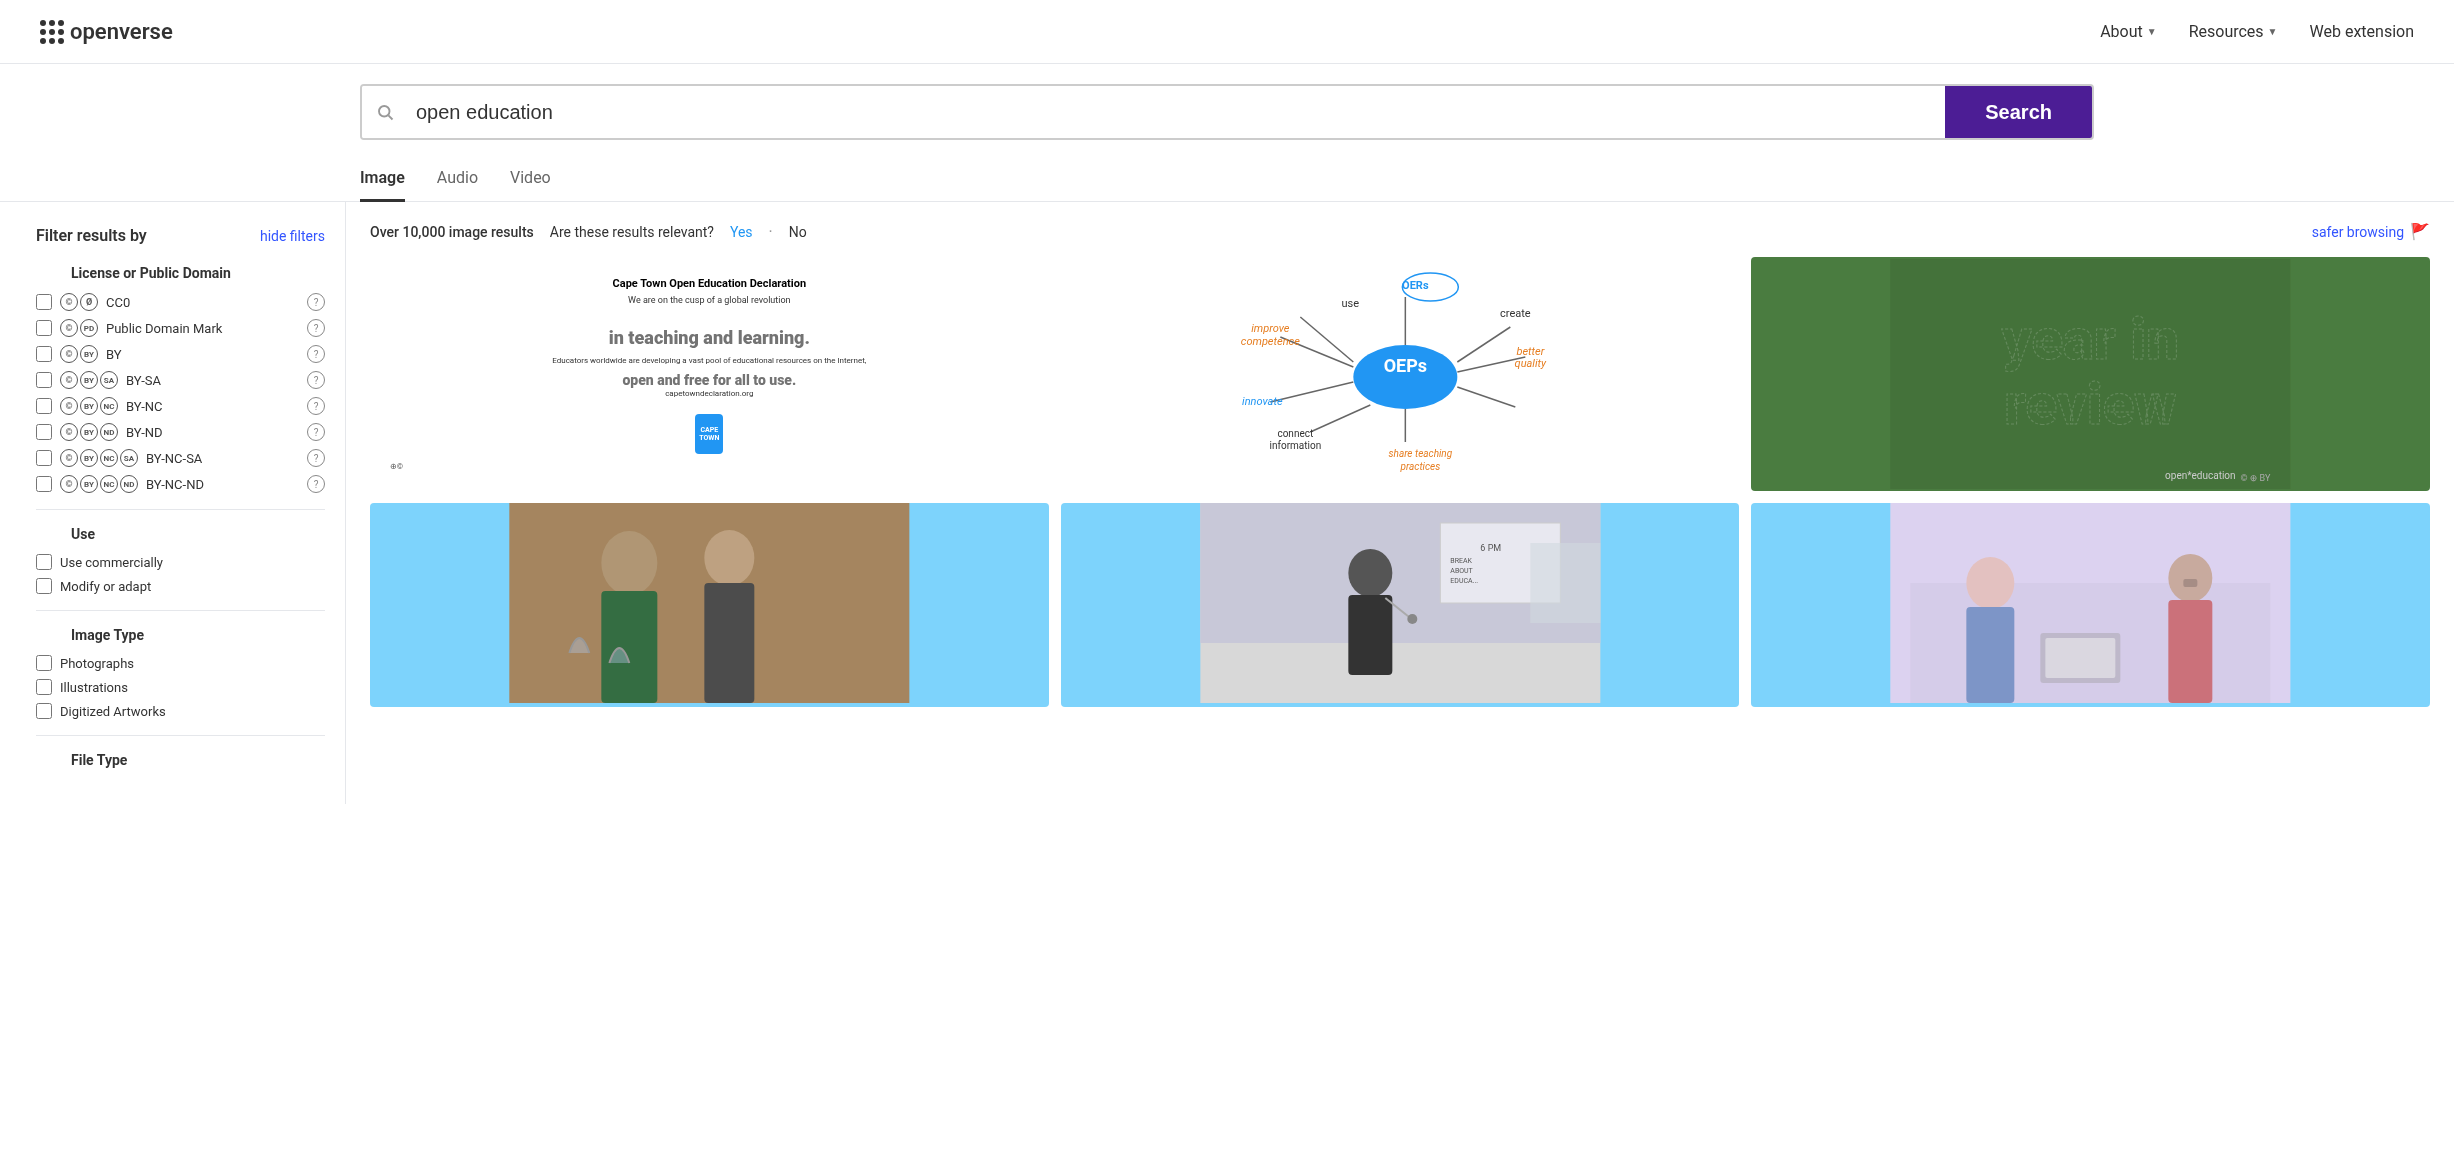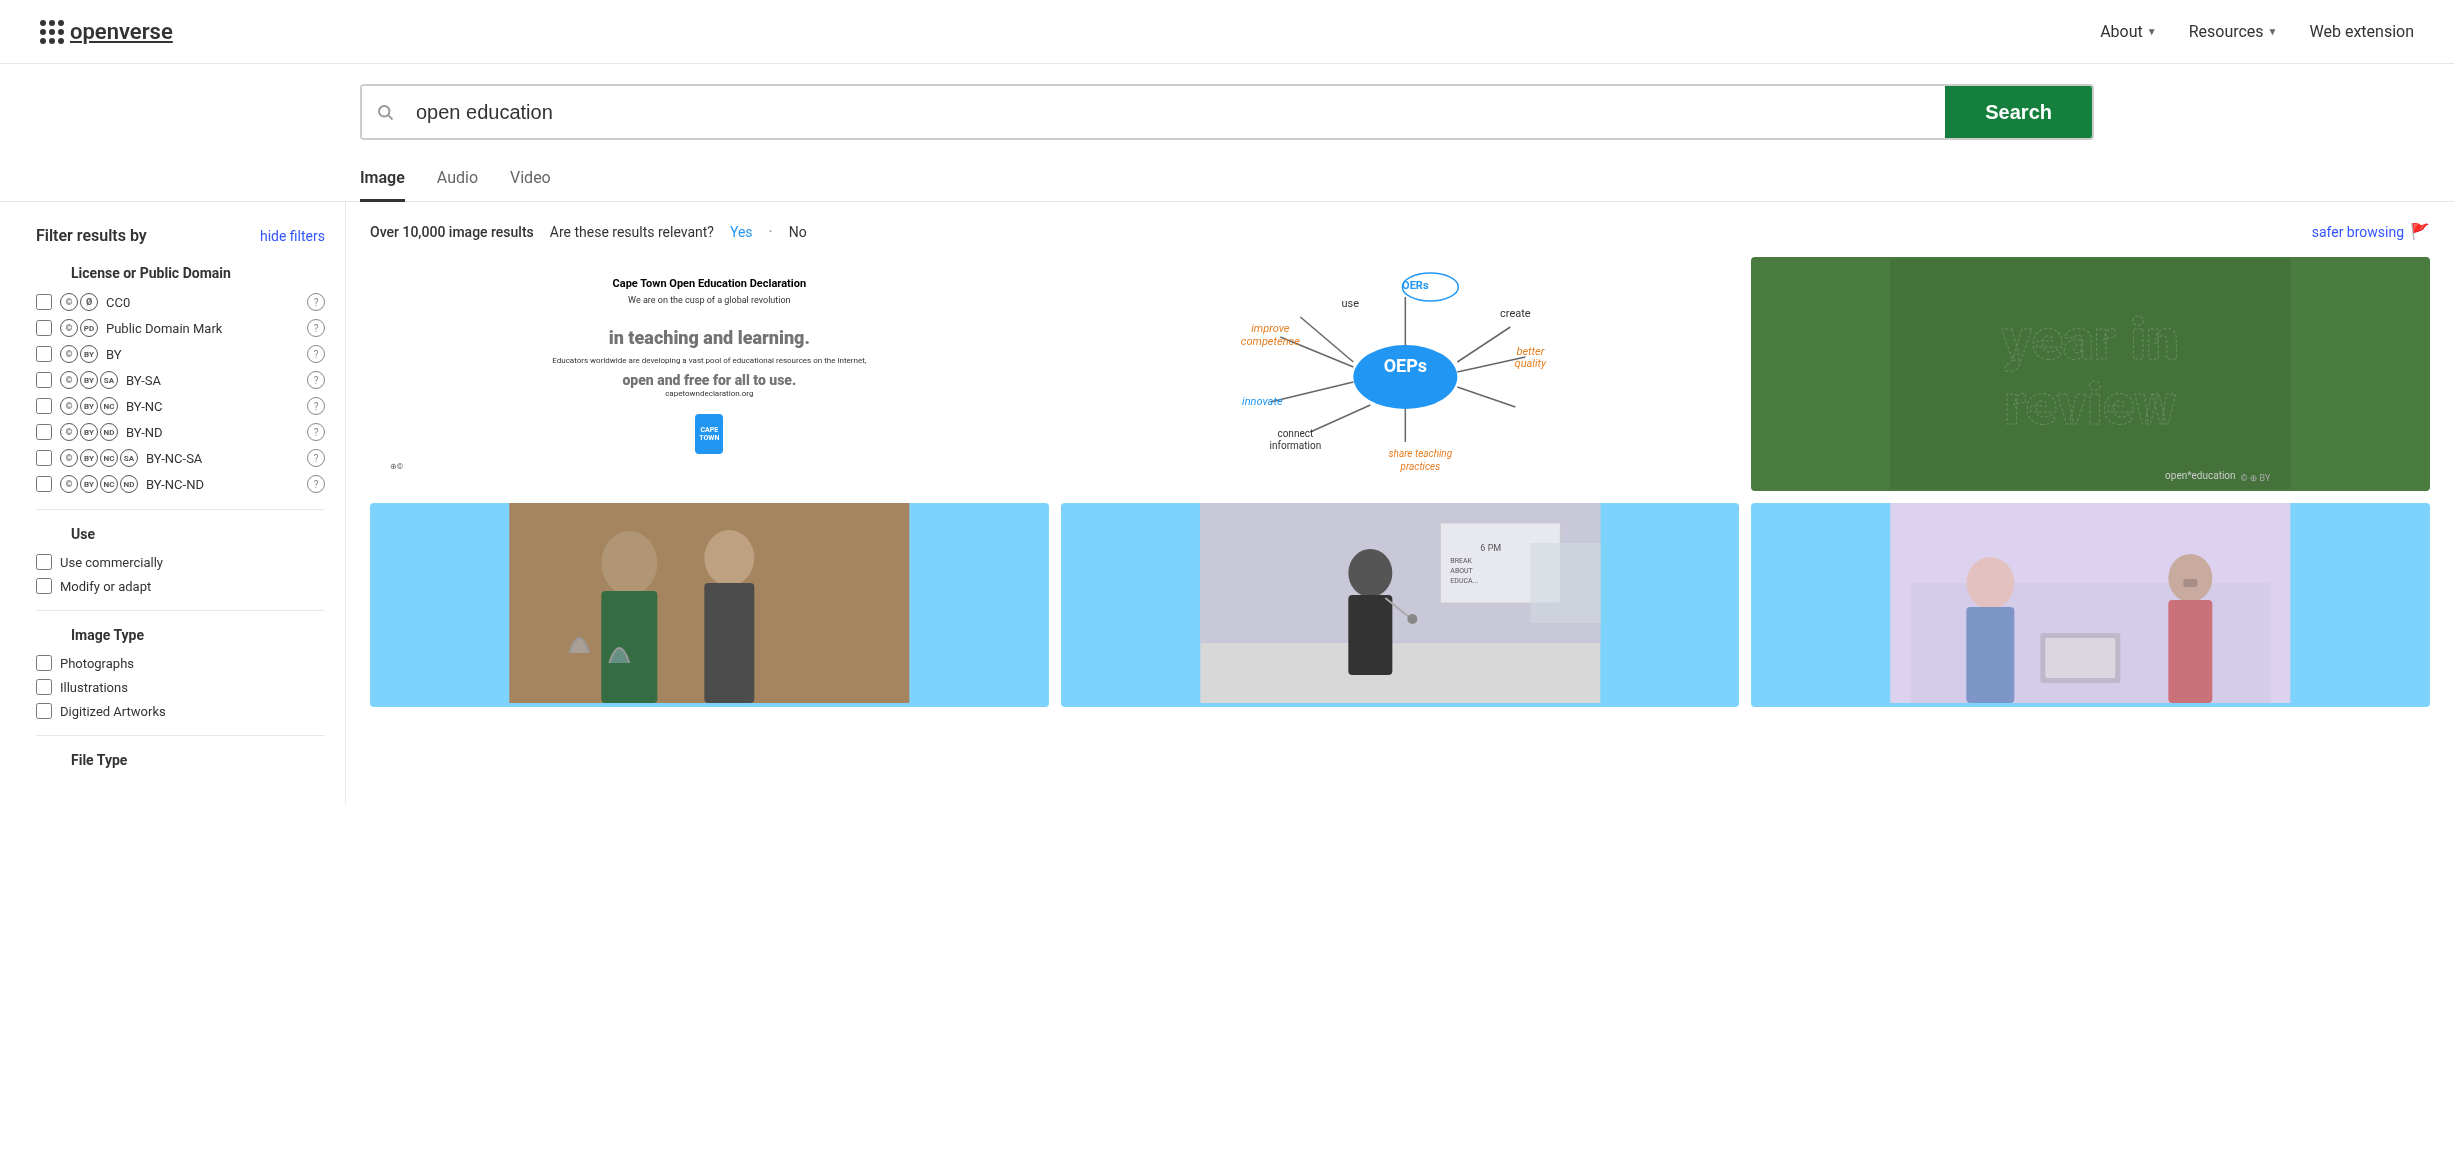--- a/index.html
+++ b/index.html
@@ -11,21 +11,21 @@
       align-items: center;
       justify-content: space-between;
       padding: 0 40px;
       height: 64px;
       border-bottom: 1px solid #e5e7eb;
       position: relative;
     }
     .header-left { display: flex; align-items: center; gap: 8px; }
     .logo-dots { display: grid; grid-template-columns: 1fr 1fr 1fr; gap: 3px; width: 22px; }
     .logo-dot { width: 6px; height: 6px; border-radius: 50%; background: #333; }
-    .logo-text { font-size: 22px; font-weight: 600; color: #333; text-decoration: underline; }
+    .logo-text { font-size: 22px; font-weight: 600; color: #333; }
     .header-nav { display: flex; align-items: center; gap: 32px; }
     .nav-item { font-size: 16px; color: #333; cursor: pointer; display: flex; align-items: center; gap: 4px; }
     .nav-arrow { font-size: 10px; color: #666; }
     .web-extension { font-size: 16px; color: #333; cursor: pointer; }
 
     
     .search-area {
       padding: 20px 360px 0 360px;
       background: #fff;
     }
@@ -47,21 +47,21 @@
     .search-input {
       flex: 1;
       border: none;
       outline: none;
       font-size: 20px;
       color: #333;
       background: #fff;
       padding: 0 8px;
     }
     .search-button {
-      background: #15803d;
+      background: #4c1d95;
       color: #fff;
       border: none;
       padding: 0 40px;
       font-size: 20px;
       font-weight: 600;
       cursor: pointer;
     }
 
     
     .tabs {

